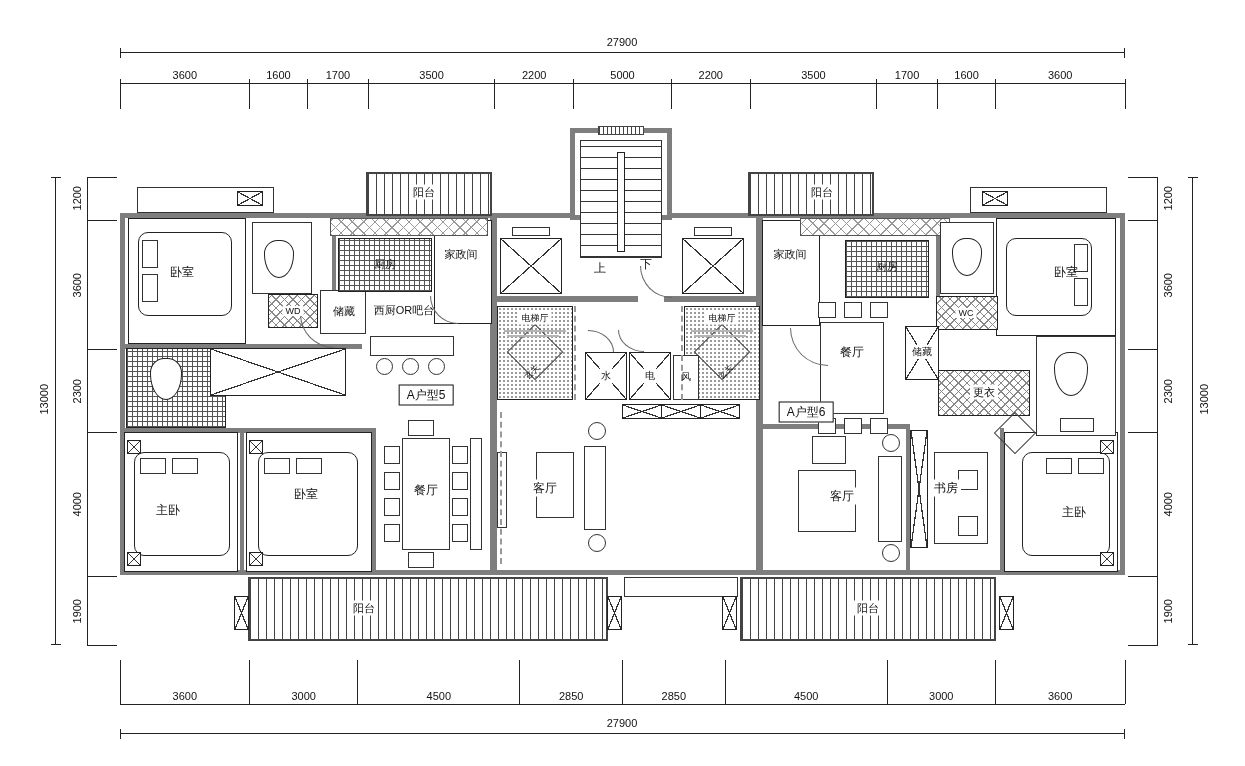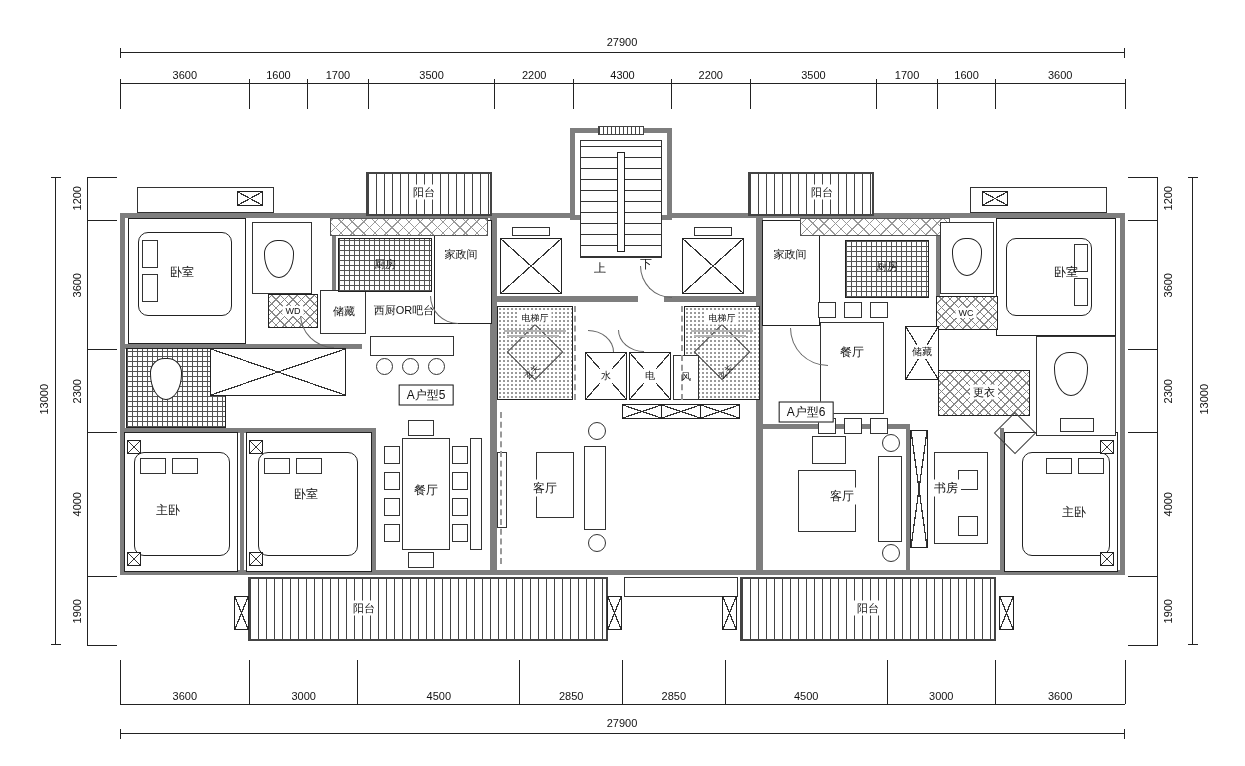--- a/index.html
+++ b/index.html
@@ -87,21 +87,21 @@
       <div class="seg" style="flex-grow: 1700; flex-basis: 0px;">
         <span>1700</span>
       </div>
       <div class="seg" style="flex-grow: 3500; flex-basis: 0px;">
         <span>3500</span>
       </div>
       <div class="seg" style="flex-grow: 2200; flex-basis: 0px;">
         <span>2200</span>
       </div>
       <div class="seg" style="flex-grow: 2700; flex-basis: 0px;">
-        <span>4300</span>
+        <span>5000</span>
       </div>
       <div class="seg" style="flex-grow: 2200; flex-basis: 0px;">
         <span>2200</span>
       </div>
       <div class="seg" style="flex-grow: 3500; flex-basis: 0px;">
         <span>3500</span>
       </div>
       <div class="seg" style="flex-grow: 1700; flex-basis: 0px;">
         <span>1700</span>
       </div>

